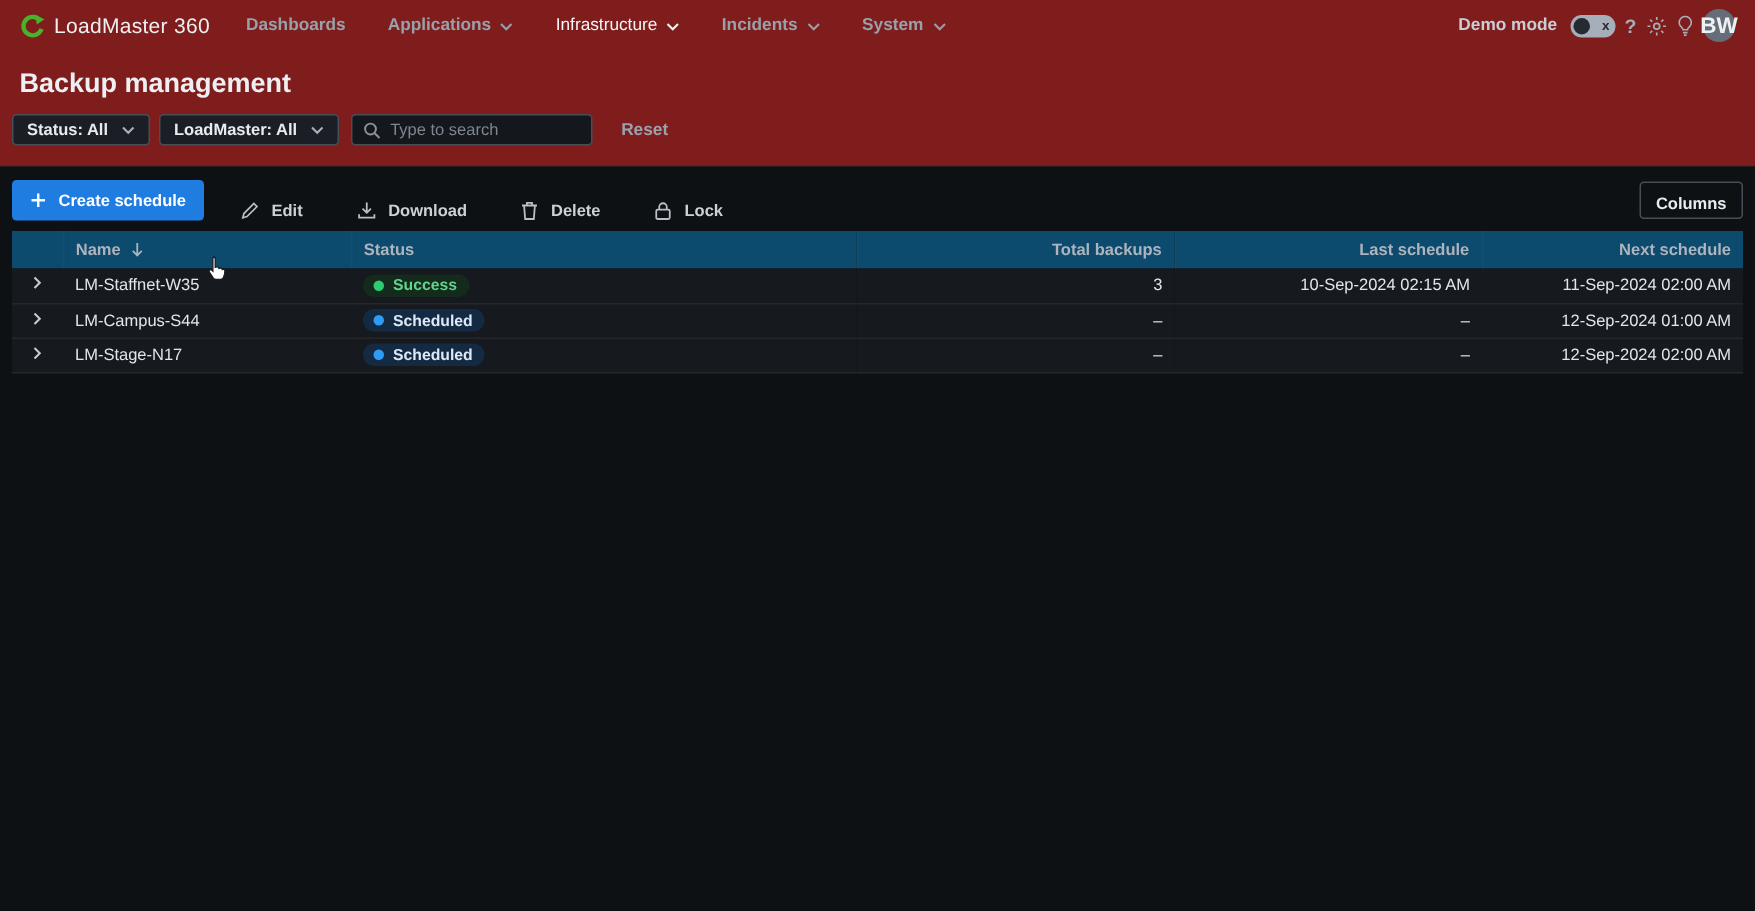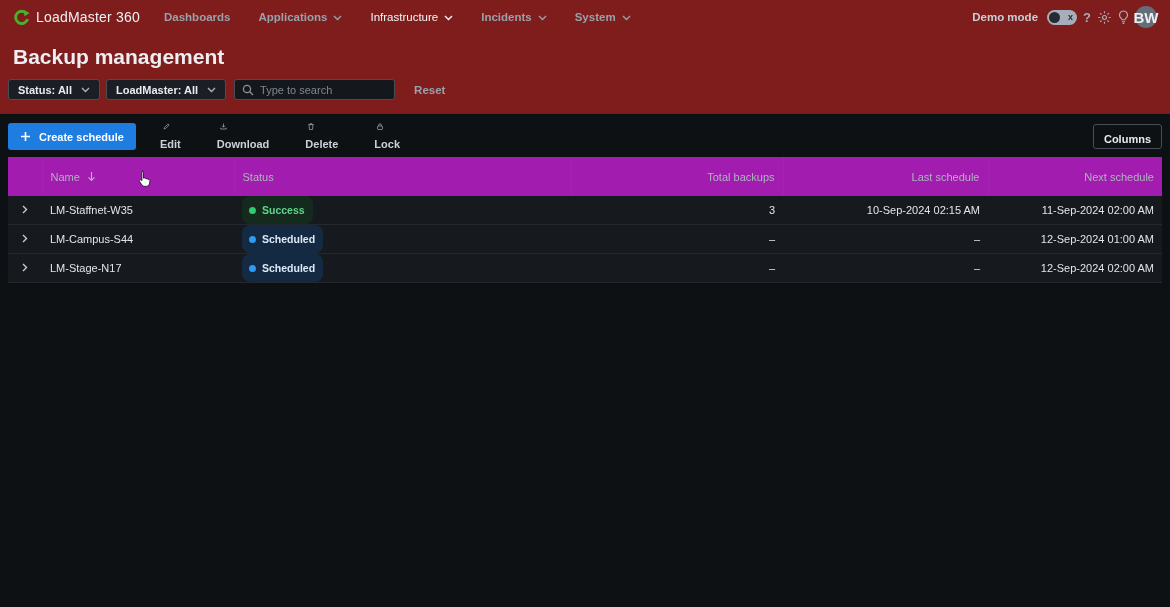--- a/index.html
+++ b/index.html
@@ -23,56 +23,56 @@
   .nav-item svg { margin-top:1px; }
   .nav-right { margin-left:auto; display:flex; align-items:center; gap:6px; }
   .demo { display:flex; align-items:center; gap:9px; font-size:11.5px; font-weight:600; color:#c9ced5; }
   .toggle { width:30px; height:15px; border-radius:8px; background:#a6aeb9; position:relative; cursor:pointer; }
   .toggle .knob { position:absolute; left:2px; top:2px; width:11px; height:11px; border-radius:50%; background:#262b32; }
   .toggle .x { position:absolute; right:4px; top:0; font-size:9px; line-height:15px; color:#262b32; font-weight:700; }
   .icon-btn { color:#a6aeb8; cursor:pointer; display:flex; align-items:center; }
   .q-mark { font-size:13px; font-weight:600; }
   .avatar { width:22px; height:22px; border-radius:50%; background:#646d78; color:#eef1f4;
             font-size:15px; font-weight:700; display:flex; align-items:center; justify-content:center; cursor:pointer; }
-  .page-title { font-size:21px; font-weight:600; color:#edeff2; padding:11px 13px 10px; }
+  .page-title { font-size:18px; font-weight:600; color:#edeff2; padding:11px 13px 10px; }
   .filter-row { display:flex; align-items:center; padding:0 8px 13px; }
   .dd-btn { height:21px; display:flex; align-items:center; gap:9px; padding:0 9px;
             background:#1b1f25; border:1px solid #474e57; border-radius:3px;
             font-size:11px; font-weight:700; color:#e9ecef; cursor:pointer; margin-right:6px; }
   .dd-btn svg, .columns-btn svg.chev { color:#aab1ba; }
   .search-box { height:21px; width:161px; display:flex; align-items:center; gap:6px; padding:0 7px;
                 background:#14171c; border:1px solid #474e57; border-radius:3px; margin-left:2px; color:#8b939d; }
   .search-box input { flex:1; background:transparent; border:none; outline:none; color:#dde1e6; font-size:11px;
                       font-family:"Liberation Sans", sans-serif; min-width:0; }
   .search-box input::placeholder { color:#7e8791; }
   .reset { margin-left:19px; font-size:11.5px; font-weight:600; color:#9aa2ac; cursor:pointer; }
   
   .content { flex:1; background:#0e1114; padding:8px; }
   .toolbar { display:flex; align-items:center; padding:1px 0 7px; }
   .btn-primary { height:27px; display:flex; align-items:center; gap:8px; padding:0 12px;
                  background:#1f7ce0; border:none; border-radius:3px; color:#fff;
                  font-size:11px; font-weight:700; font-family:inherit; cursor:pointer; }
-  .tool-btn { height:27px; display:flex; align-items:flex-start; gap:8px; padding:0 12px; margin-left:12px;
+  .tool-btn { height:27px; display:flex; align-items:flex-end; gap:8px; padding:0 12px; margin-left:12px;
               background:transparent; border:none; color:#ccd1d7; font-size:11px; font-weight:700;
-              font-family:inherit; cursor:pointer;flex-direction:column; }
+              font-family:inherit; cursor:pointer; }
   .tool-btn svg { color:#b9bfc7; }
   .columns-btn { margin-left:auto; height:25px; display:flex; align-items:center; gap:8px; padding:0 10px;
                  background:transparent; border:1px solid #474e57; border-radius:3px; color:#e9ecef;
                  font-size:11px; font-weight:700; font-family:inherit; cursor:pointer;flex-direction:column; }
   table { width:100%; border-collapse:collapse; font-size:11px; table-layout:fixed; }
-  thead th { background:#a21caf; height:39px; padding:0 8px; text-align:left;
-             color:#adb4bd; font-weight:400; border-right:1px solid rgba(255,255,255,0.03); cursor:pointer; }
+  thead th { background:#0c4a6e; height:25px; padding:0 8px; text-align:left;
+             color:#adb4bd; font-weight:700; border-right:1px solid rgba(255,255,255,0.03); cursor:pointer; }
   thead th:last-child { border-right:none; }
   thead th.num { text-align:right; }
   th .th-inner { display:flex; align-items:center; gap:7px; }
   tbody tr { background:#16191e; cursor:pointer; }
   tbody td { height:23px; padding:0 8px; color:#e2e5e9; border-bottom:1px solid #24282e; }
   td.num { text-align:right; }
   .expand-cell { text-align:center; color:#c6ccd2; }
-  .badge { display:inline-flex; align-items:center; gap:6px; height:28px; padding:0 8px 0 7px;
+  .badge { display:inline-flex; align-items:center; gap:6px; height:15px; padding:0 8px 0 7px;
            border-radius:8px; font-size:10.5px; font-weight:700; vertical-align:middle; }
   .badge .dot { width:7px; height:7px; border-radius:50%; }
   .badge.success { background:#132a1d; color:#61d48b; }
   .badge.success .dot { background:#2ecc71; }
   .badge.scheduled { background:#142a42; color:#dce9f8; }
   .badge.scheduled .dot { background:#2e9cf4; }
   .cursor-overlay { position:absolute; left:138px; top:170px; pointer-events:none; z-index:9; }
 </style>
 </head>
 <body>

